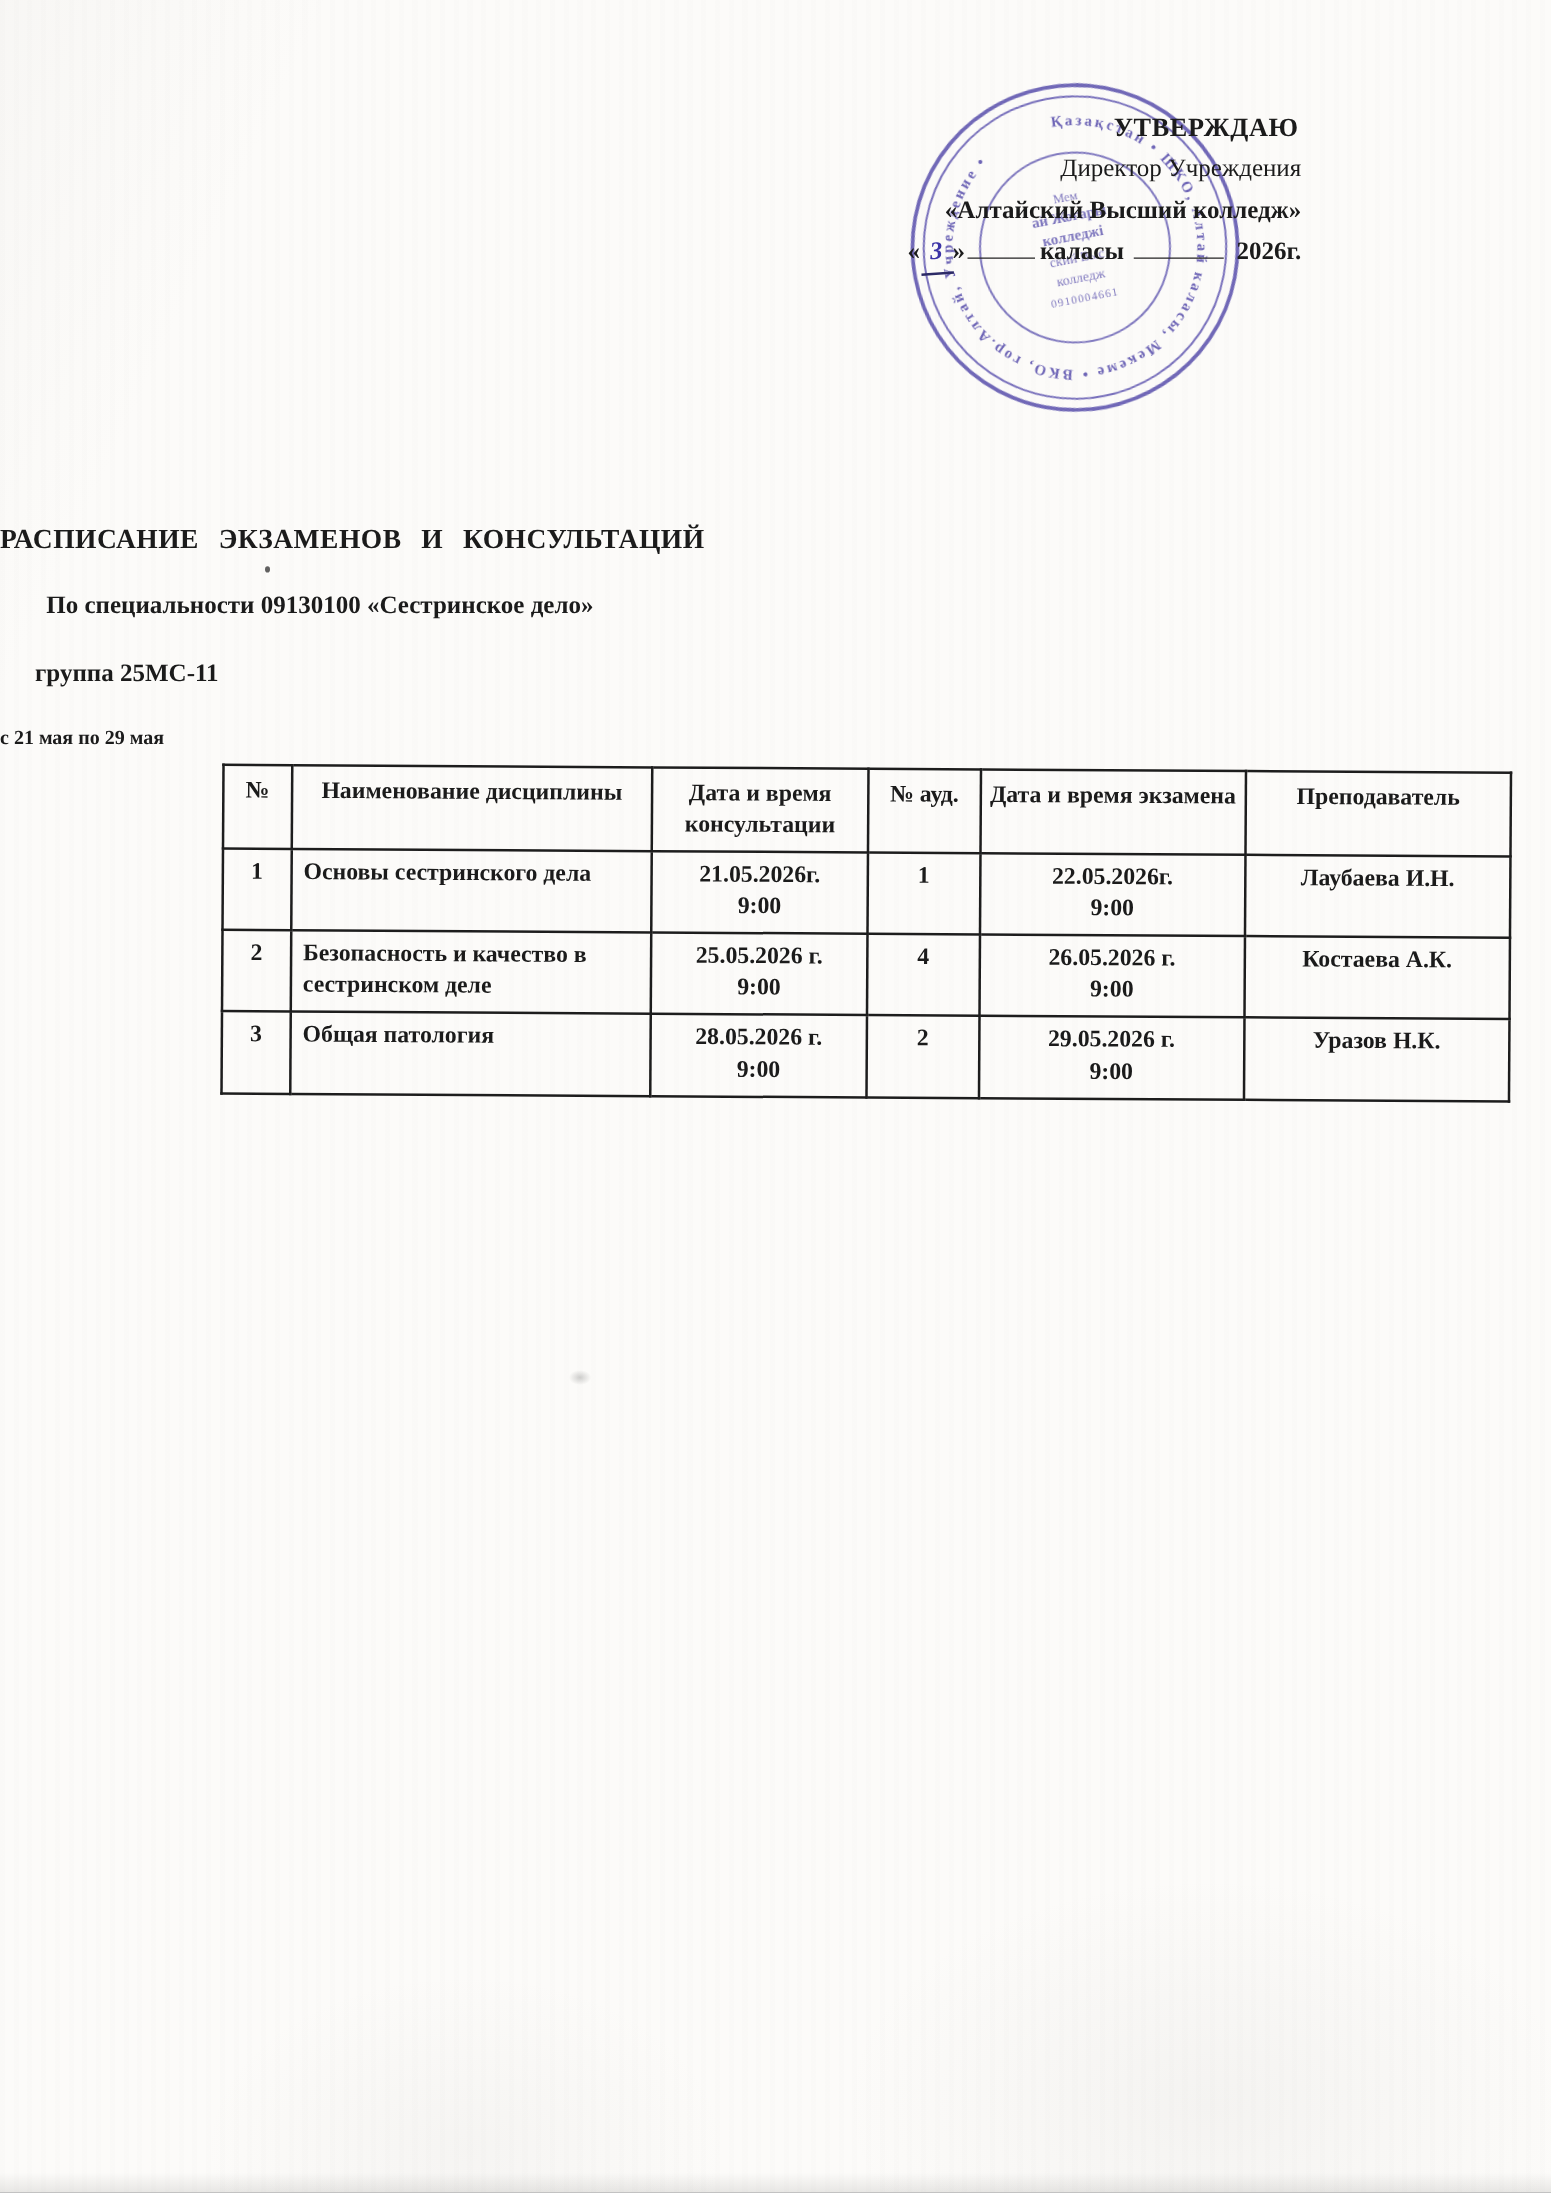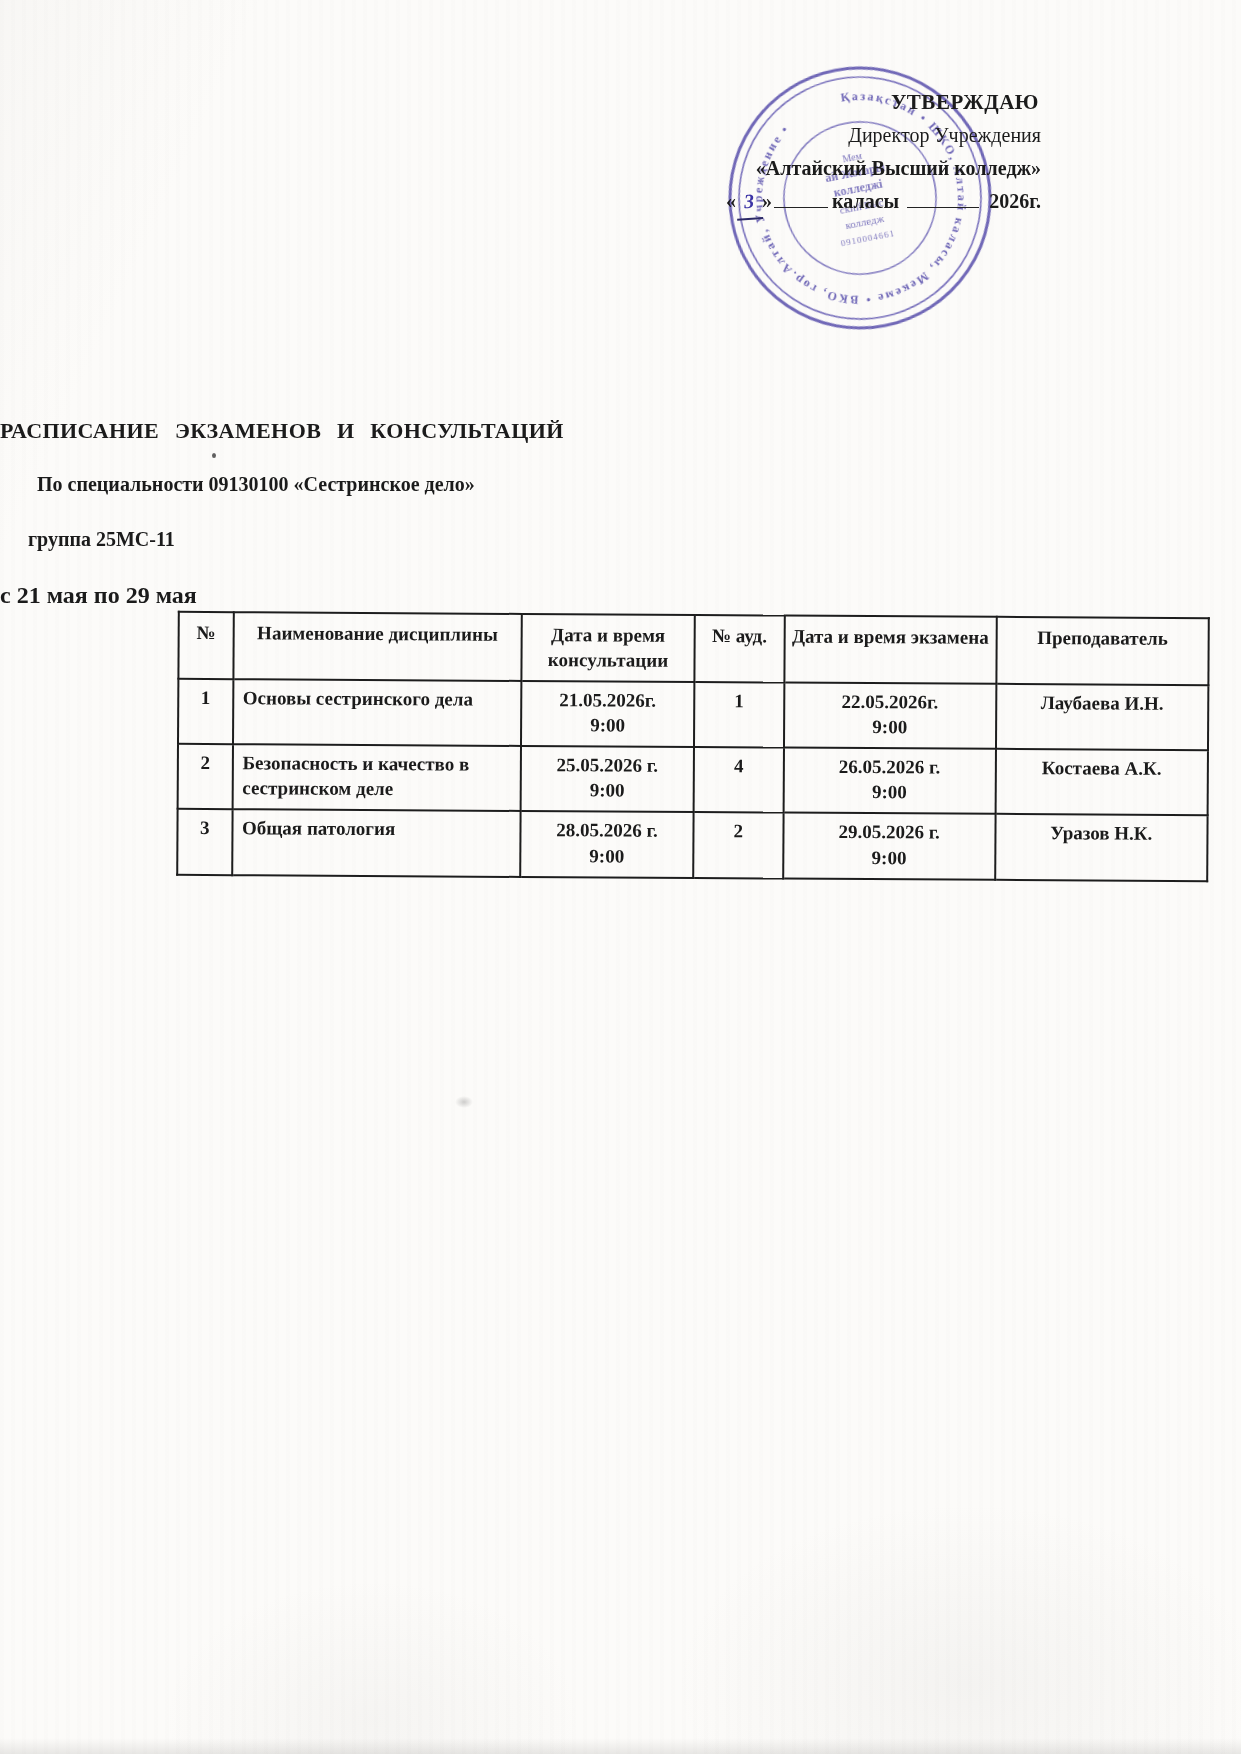--- a/index.html
+++ b/index.html
@@ -49,21 +49,21 @@
     position:absolute; left:720px; top:58px; width:280px; height:280px;
     mix-blend-mode:multiply; opacity:.88;
     transform:rotate(-11deg);
     filter:blur(.45px);
   }
   
   .titles{position:absolute; left:0; width:100%; }
   .t-main{top:418px; font-size:22px; font-weight:bold; word-spacing:.45em; letter-spacing:.4px;}
   .t-spec{top:473px; font-size:20px; font-weight:bold;padding-left:37px;}
   .t-group{top:528px; font-size:20px; font-weight:bold;margin-left:28px;}
-  .t-range{top:582px; font-size:24px; font-weight:bold;}
+  .t-range{top:582px; font-size:16px; font-weight:bold;}
   
   .sched{
     position:absolute; left:177px; top:614px; width:1032px;
     border-collapse:collapse; table-layout:fixed;
     transform:rotate(.35deg);
     font-size:19px; font-weight:bold; line-height:1.32;
   }
   .sched th,.sched td{
     border:2px solid #1d1d1d; vertical-align:top;
     padding:5px 6px 8px;

